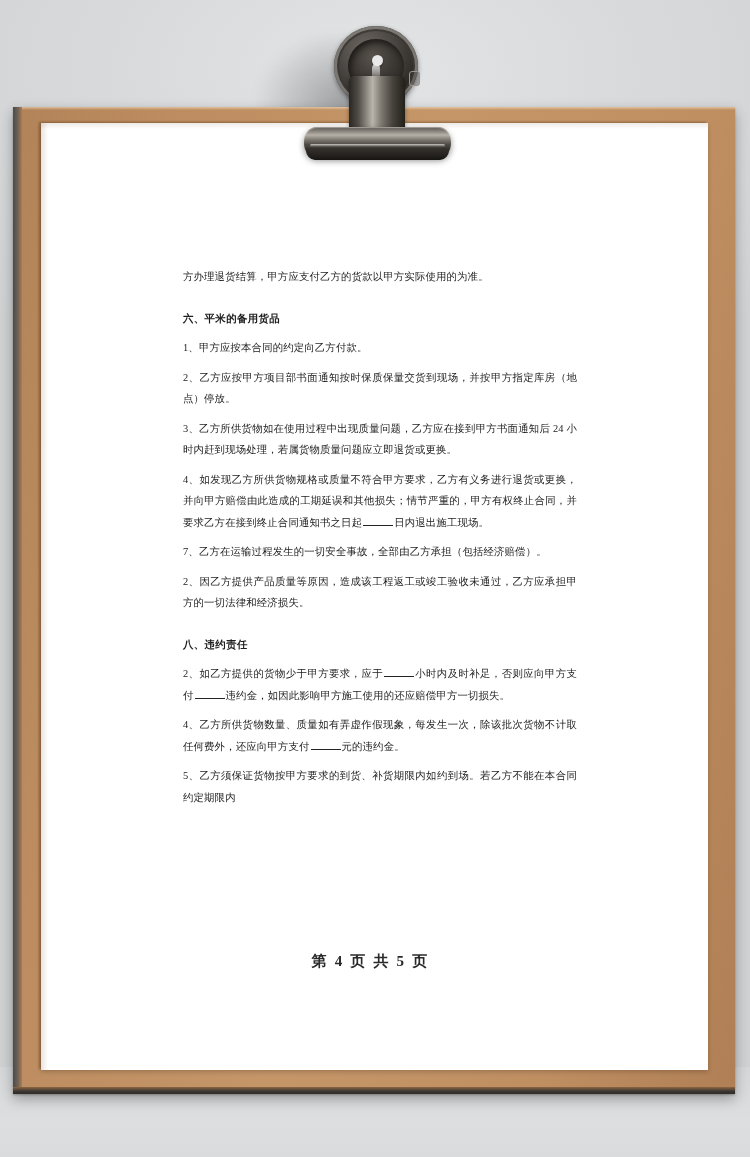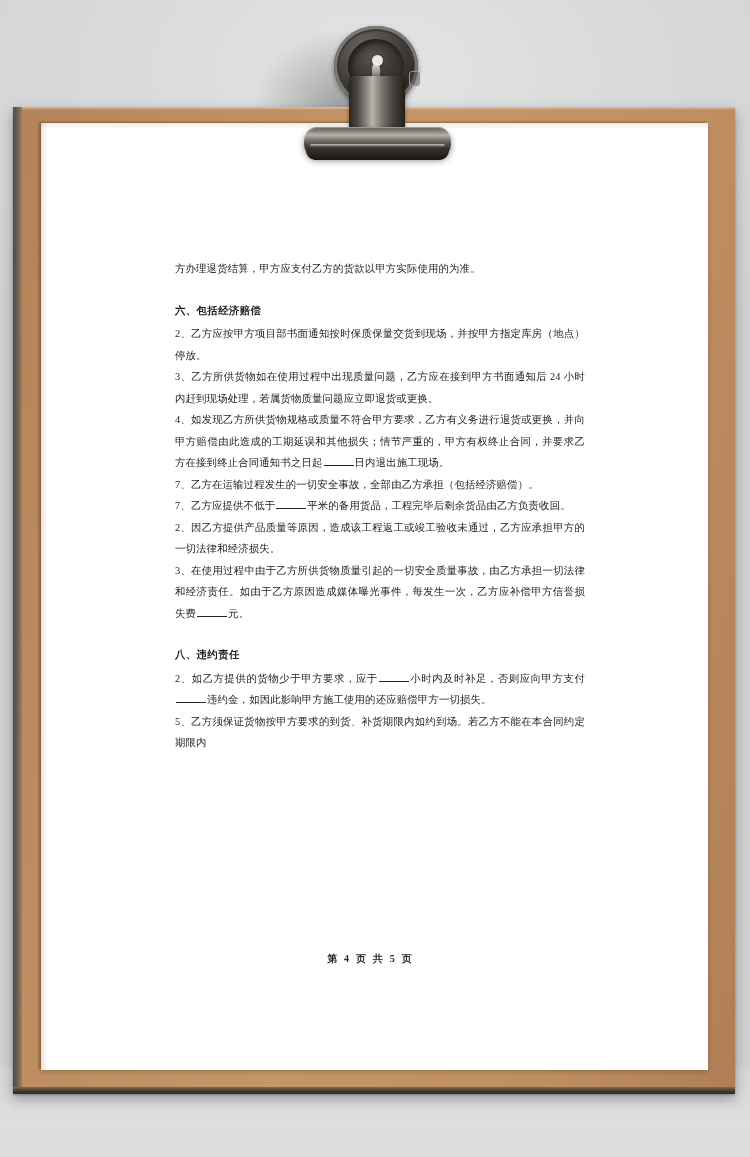--- a/index.html
+++ b/index.html
@@ -93,21 +93,21 @@
     left: 134px;
     top: 135px;
     width: 410px;
     color: #1d1d1d;
     font-size: 10.4px;
     line-height: 21.5px;
     letter-spacing: 0.15px;
     text-align: justify;
   }
   .doc p {
-    margin: 0;
+    margin: 8px;
     text-indent: 0;
   }
   .doc .heading {
     font-weight: bold;
     margin-top: 20px;
     margin-bottom: 2px;
     letter-spacing: 0.4px;
   }
   .doc .para {
     margin-bottom: 0;
@@ -120,21 +120,21 @@
     margin: 0 1px;
   }
   .blank.w-sm { width: 30px; }
 
   .footer {
     position: absolute;
     left: 0;
     right: 8px;
     top: 829px;
     text-align: center;
-    font-size: 10px;
+    font-size: 15px;
     font-weight: bold;
     letter-spacing: 2.2px;
     color: #2a2a2a;
   }
 
   
   .clip {
     position: absolute;
     left: 300px;
     top: 14px;
@@ -289,32 +289,32 @@
   <div class="board-top-hl"></div>
 </div>
 
 <div class="paper">
   <div class="paper-inner-shadow"></div>
 
   <div class="doc">
 
     <p class="para">方办理退货结算，甲方应支付乙方的货款以甲方实际使用的为准。</p>
 
-    <p class="heading">六、包括经济赔偿</p>
+    <p class="heading">六、平米的备用货品</p>
+    <p class="para">1、甲方应按本合同的约定向乙方付款。</p>
     <p class="para">2、乙方应按甲方项目部书面通知按时保质保量交货到现场，并按甲方指定库房（地点）停放。</p>
     <p class="para">3、乙方所供货物如在使用过程中出现质量问题，乙方应在接到甲方书面通知后 24 小时内赶到现场处理，若属货物质量问题应立即退货或更换。</p>
     <p class="para">4、如发现乙方所供货物规格或质量不符合甲方要求，乙方有义务进行退货或更换，并向甲方赔偿由此造成的工期延误和其他损失；情节严重的，甲方有权终止合同，并要求乙方在接到终止合同通知书之日起<span class="blank w-sm"></span>日内退出施工现场。</p>
     <p class="para">7、乙方在运输过程发生的一切安全事故，全部由乙方承担（包括经济赔偿）。</p>
-    <p class="para">7、乙方应提供不低于<span class="blank w-sm"></span>平米的备用货品，工程完毕后剩余货品由乙方负责收回。</p>
 
     <p class="para">2、因乙方提供产品质量等原因，造成该工程返工或竣工验收未通过，乙方应承担甲方的一切法律和经济损失。</p>
-    <p class="para">3、在使用过程中由于乙方所供货物质量引起的一切安全质量事故，由乙方承担一切法律和经济责任。如由于乙方原因造成媒体曝光事件，每发生一次，乙方应补偿甲方信誉损失费<span class="blank w-sm"></span>元。</p>
 
     <p class="heading">八、违约责任</p>
     <p class="para">2、如乙方提供的货物少于甲方要求，应于<span class="blank w-sm"></span>小时内及时补足，否则应向甲方支付<span class="blank w-sm"></span>违约金，如因此影响甲方施工使用的还应赔偿甲方一切损失。</p>
+    <p class="para">4、乙方所供货物数量、质量如有弄虚作假现象，每发生一次，除该批次货物不计取任何费外，还应向甲方支付<span class="blank w-sm"></span>元的违约金。</p>
     <p class="para">5、乙方须保证货物按甲方要求的到货、补货期限内如约到场。若乙方不能在本合同约定期限内</p>
 
   </div>
 
   <div class="footer">第 4 页 共 5 页</div>
 </div>
 
 <div class="clip">
   <div class="clip-head">
     <div class="clip-head-cone">

